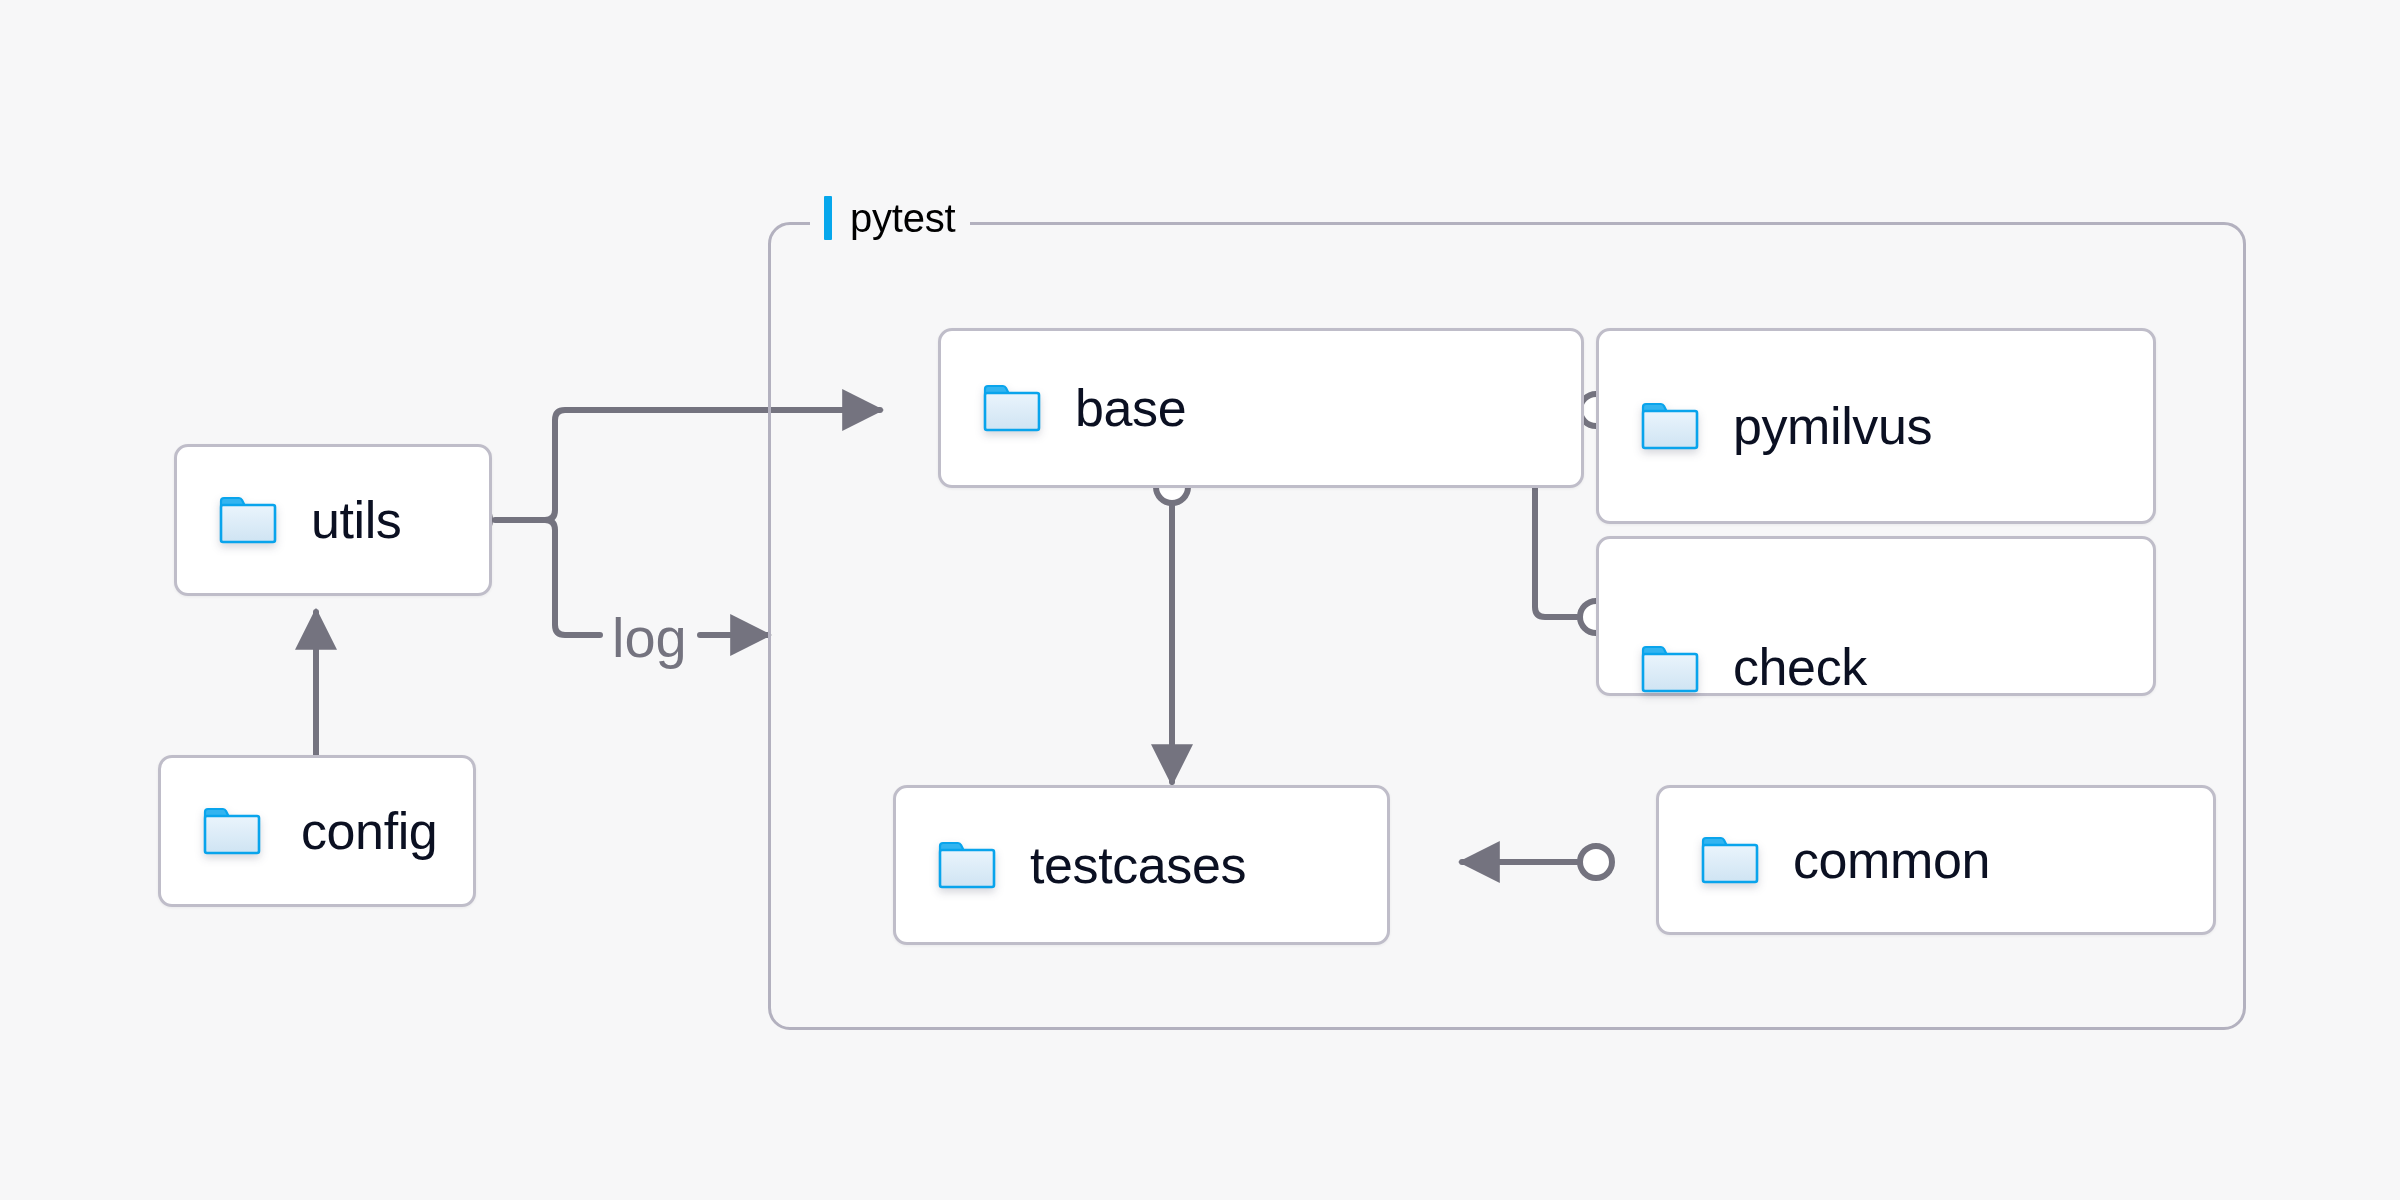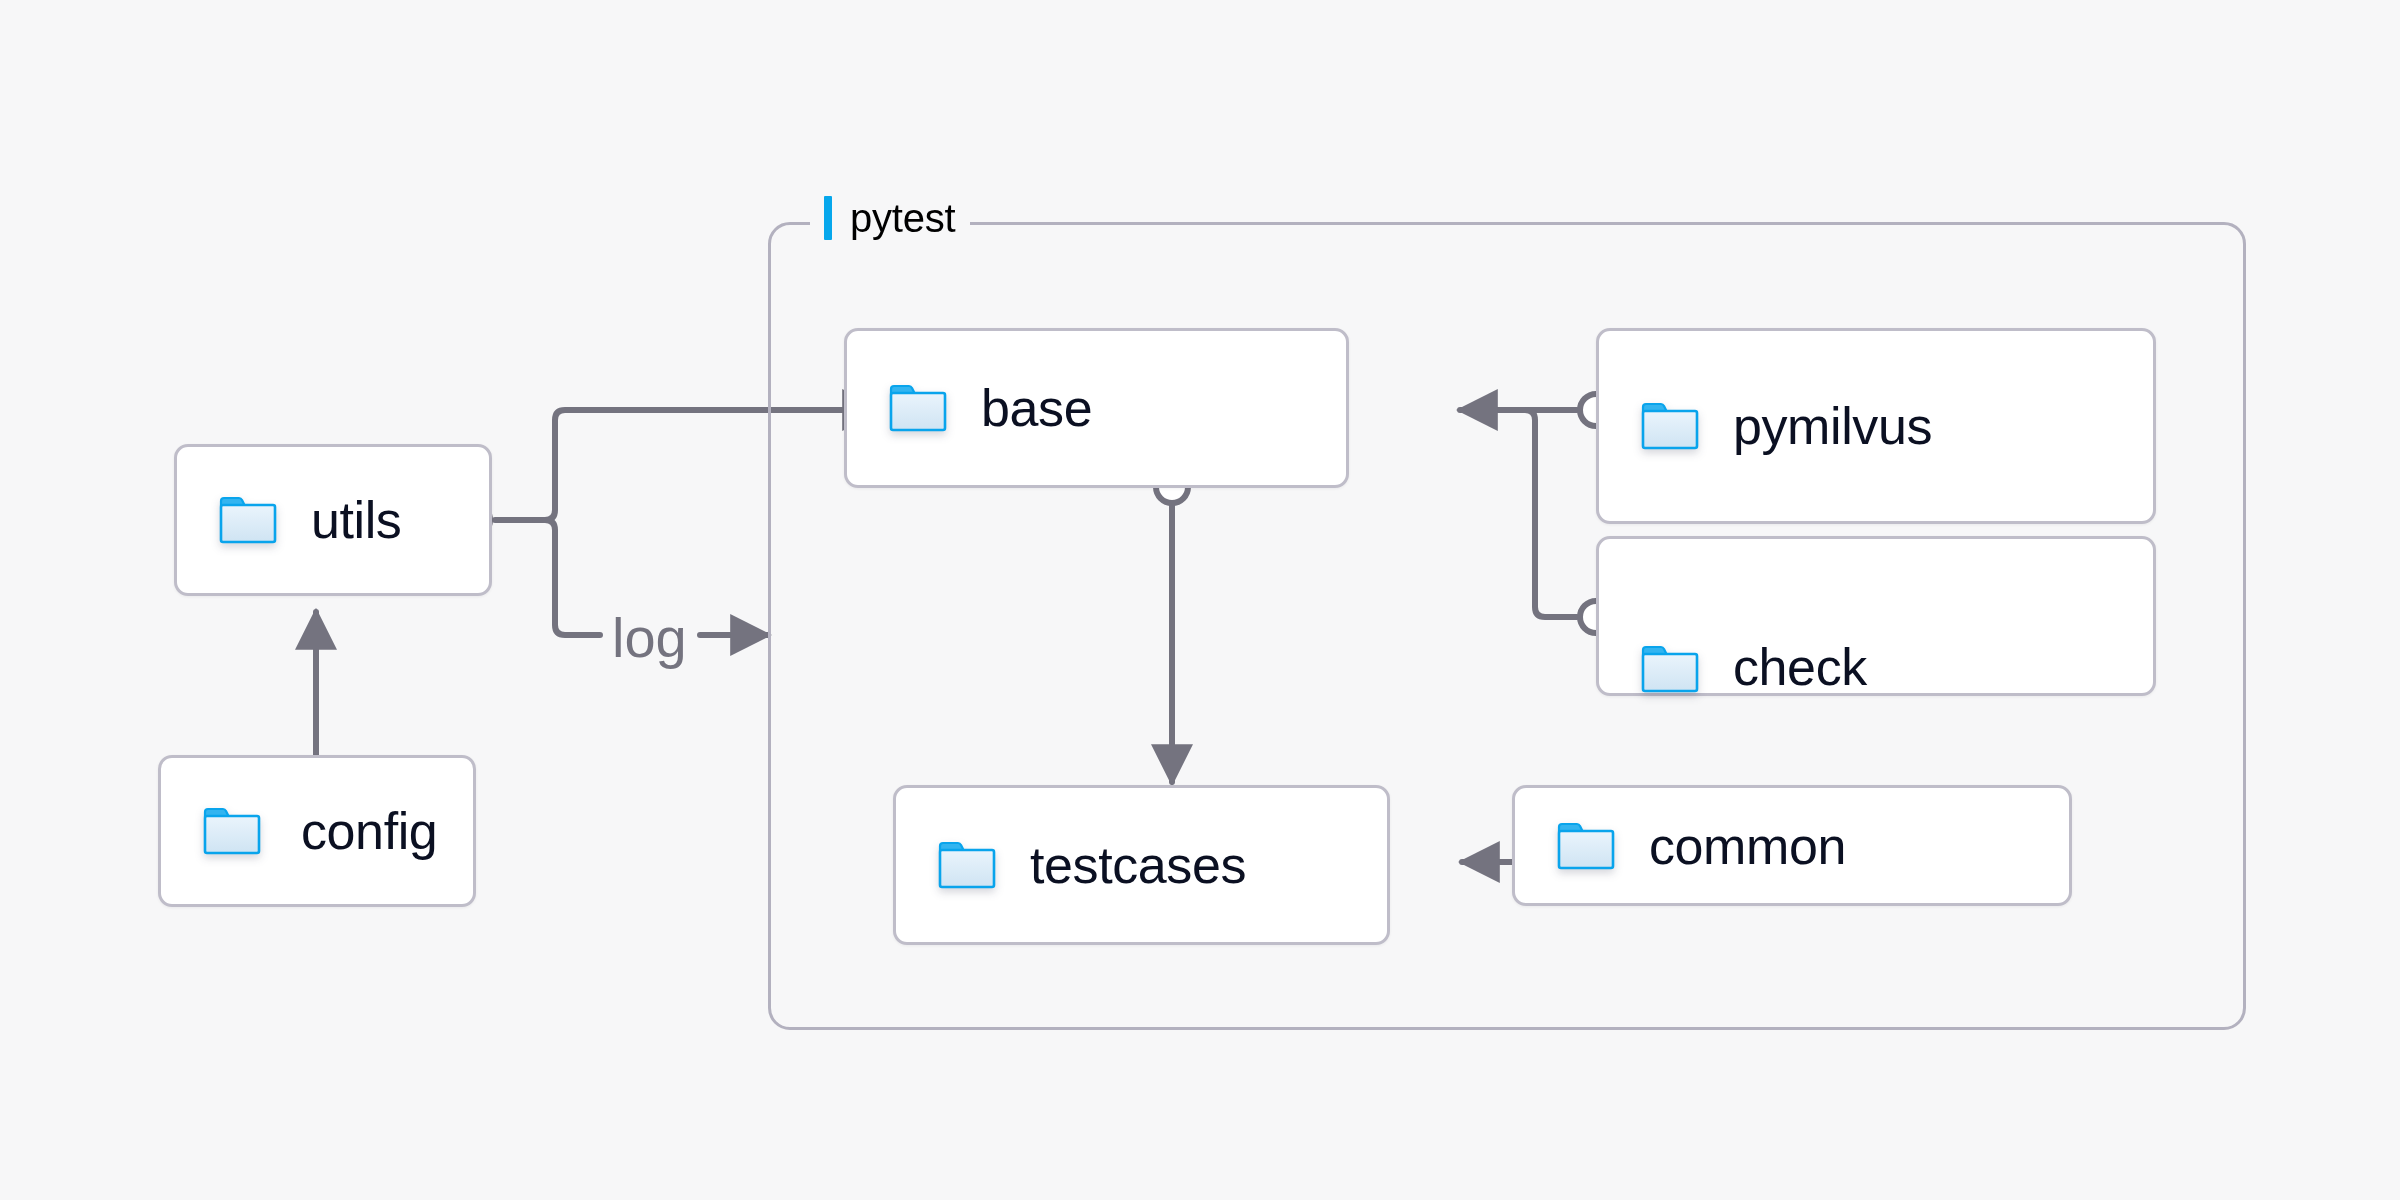--- a/index.html
+++ b/index.html
@@ -166,21 +166,21 @@
   <div class="node" style="left:158px; top:755px; width:318px; height:152px;gap:40px;">
     <span class="folder-icon">
       <svg viewBox="0 0 58 48" width="58" height="48">
         <path d="M2 10 L2 5 Q2 2 5 2 L20 2 Q22 2 23 4 L25 8 L26 10 Z" fill="#32b4f0" stroke="#09a4ec" stroke-width="2.2" stroke-linejoin="round"></path>
         <rect x="2" y="9" width="54" height="37" rx="2" fill="url(#folderGrad)" stroke="#09a4ec" stroke-width="2.6"></rect>
       </svg>
     </span>
     <span class="node-label">config</span>
   </div>
 
-  <div class="node" style="left:844px; top:328px; width:505px; height:160px;">
+  <div class="node" style="left:938px; top:328px; width:646px; height:160px;">
     <span class="folder-icon">
       <svg viewBox="0 0 58 48" width="58" height="48">
         <path d="M2 10 L2 5 Q2 2 5 2 L20 2 Q22 2 23 4 L25 8 L26 10 Z" fill="#32b4f0" stroke="#09a4ec" stroke-width="2.2" stroke-linejoin="round"></path>
         <rect x="2" y="9" width="54" height="37" rx="2" fill="url(#folderGrad)" stroke="#09a4ec" stroke-width="2.6"></rect>
       </svg>
     </span>
     <span class="node-label">base</span>
   </div>
 
   <div class="node" style="left:893px; top:785px; width:497px; height:160px;">
@@ -206,21 +206,21 @@
   <div class="node" style="left:1596px; top:536px; width:560px; height:160px;align-items:flex-end;">
     <span class="folder-icon">
       <svg viewBox="0 0 58 48" width="58" height="48">
         <path d="M2 10 L2 5 Q2 2 5 2 L20 2 Q22 2 23 4 L25 8 L26 10 Z" fill="#32b4f0" stroke="#09a4ec" stroke-width="2.2" stroke-linejoin="round"></path>
         <rect x="2" y="9" width="54" height="37" rx="2" fill="url(#folderGrad)" stroke="#09a4ec" stroke-width="2.6"></rect>
       </svg>
     </span>
     <span class="node-label">check</span>
   </div>
 
-  <div class="node" style="left:1512px; top:785px; width:560px; height:121px;">
+  <div class="node" style="left:1656px; top:785px; width:560px; height:150px;">
     <span class="folder-icon">
       <svg viewBox="0 0 58 48" width="58" height="48">
         <path d="M2 10 L2 5 Q2 2 5 2 L20 2 Q22 2 23 4 L25 8 L26 10 Z" fill="#32b4f0" stroke="#09a4ec" stroke-width="2.2" stroke-linejoin="round"></path>
         <rect x="2" y="9" width="54" height="37" rx="2" fill="url(#folderGrad)" stroke="#09a4ec" stroke-width="2.6"></rect>
       </svg>
     </span>
     <span class="node-label">common</span>
   </div>
 
   <div class="edge-label" style="left:604px; top:610px;">log</div>

